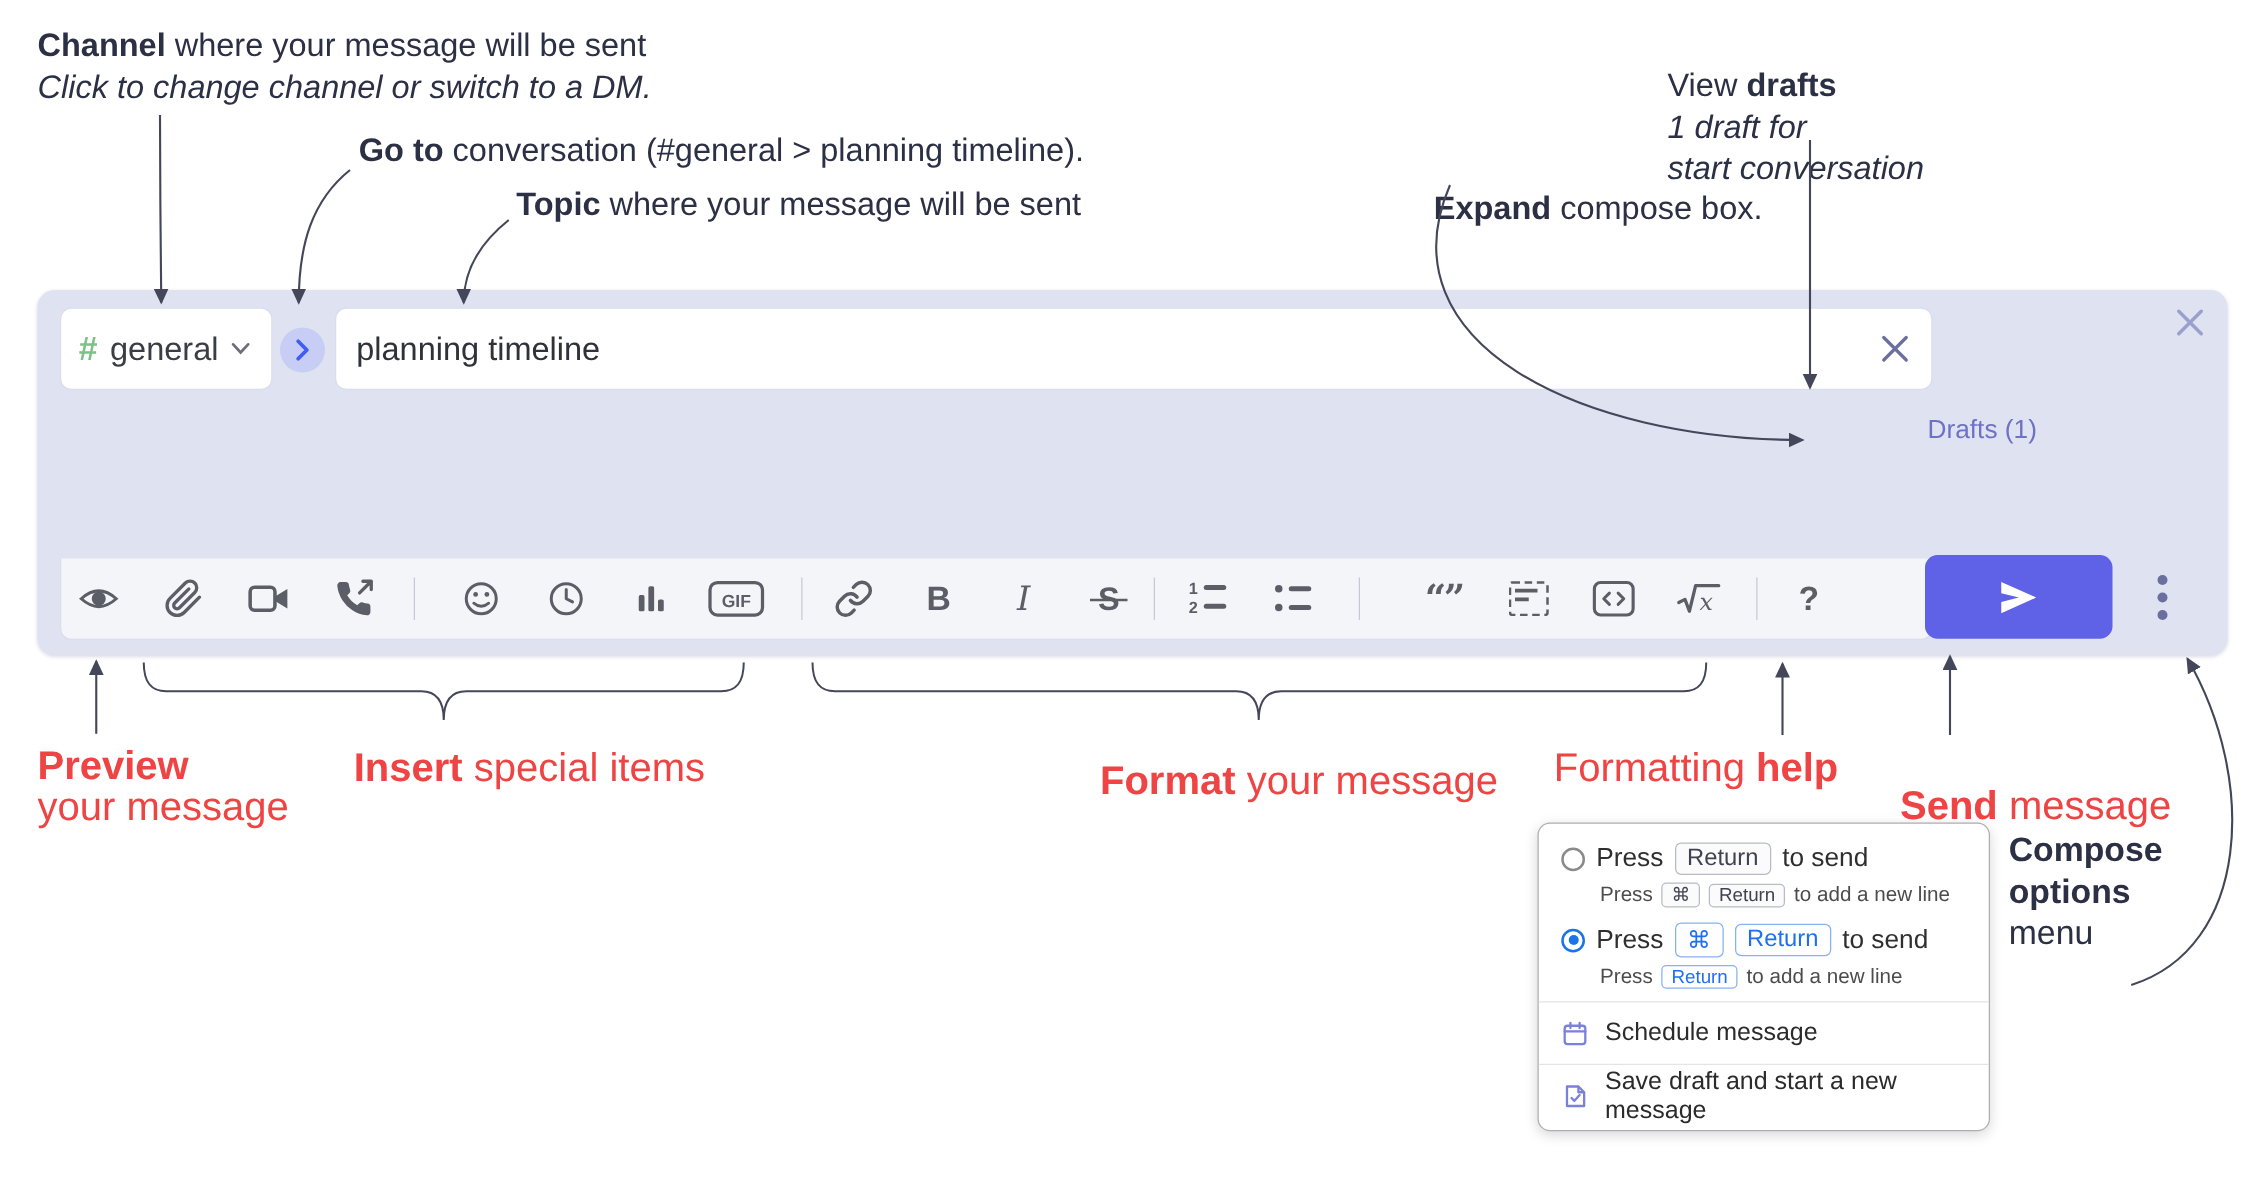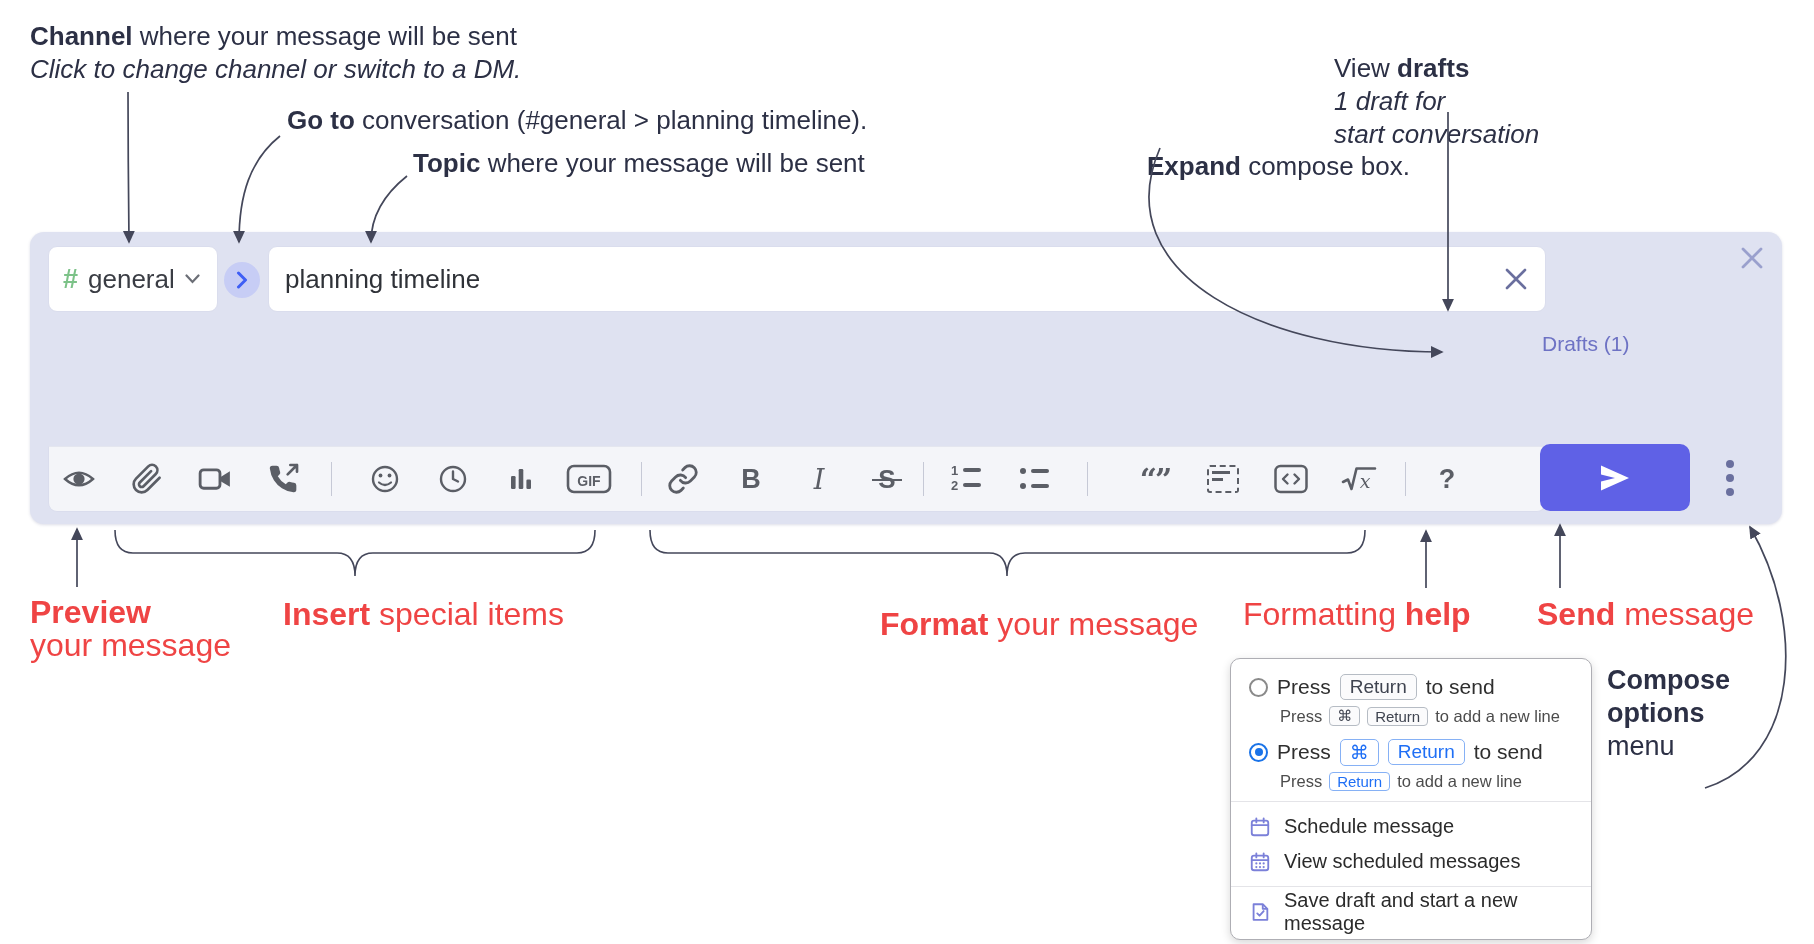--- a/index.html
+++ b/index.html
@@ -264,21 +264,21 @@
   </div>
   <div class="bottom-label" style="left:235px;top:598px;margin-left:48px;">
     <b>Insert</b><span> special items</span>
   </div>
   <div class="bottom-label" style="left:880px;top:608px;">
     <b>Format</b><span> your message</span>
   </div>
   <div class="bottom-label" style="left:1243px;top:598px;">
     <span>Formatting </span><b>help</b>
   </div>
-  <div class="bottom-label" style="left:1520px;top:598px;margin-left:17px;">
+  <div class="bottom-label" style="left:1520px;top:628px;">
     <b>Send</b><span> message</span>
   </div>
   <div class="co-label">
     <div><b>Compose</b></div>
     <div><b>options</b></div>
     <div>menu</div>
   </div>
 
   <div class="menu">
     <div class="menu-row">
@@ -305,35 +305,20 @@
       <span class="kbd sm blue">Return</span>
       <span>to add a new line</span>
     </div>
     <hr>
     <div class="menu-item">
       <svg class="mi-icn" viewBox="0 0 24 24">
         <rect x="3" y="5" width="18" height="16" rx="2.5" fill="none" stroke="#7b80d9" stroke-width="2"></rect>
         <path d="M8 2.5 V7 M16 2.5 V7 M3 10 H21" stroke="#7b80d9" stroke-width="2" fill="none" stroke-linecap="round"></path>
       </svg>
       <span>Schedule message</span>
-    </div>
-    <div class="menu-item">
-      <svg class="mi-icn" viewBox="0 0 24 24">
-        <rect x="3" y="5" width="18" height="16" rx="2.5" fill="none" stroke="#7b80d9" stroke-width="2"></rect>
-        <path d="M8 2.5 V7 M16 2.5 V7 M3 10 H21" stroke="#7b80d9" stroke-width="2" fill="none" stroke-linecap="round"></path>
-        <g fill="#7b80d9">
-            <circle cx="8" cy="13.5" r="1.2"></circle>
-            <circle cx="12" cy="13.5" r="1.2"></circle>
-            <circle cx="16" cy="13.5" r="1.2"></circle>
-        <circle cx="8" cy="17.5" r="1.2"></circle>
-            <circle cx="12" cy="17.5" r="1.2"></circle>
-            <circle cx="16" cy="17.5" r="1.2"></circle>
-          </g>
-      </svg>
-      <span>View scheduled messages</span>
     </div>
     <hr>
     <div class="menu-item">
       <svg class="mi-icn" viewBox="0 0 24 24">
         <path d="M5 3.5 H15 L20 8.5 V20.5 H5 Z" fill="none" stroke="#7b80d9" stroke-width="2" stroke-linejoin="round"></path>
         <path d="M15 3.5 V8.5 H20" fill="none" stroke="#7b80d9" stroke-width="2" stroke-linejoin="round"></path>
         <path d="M9 13.5 L11.5 16 L16 11" fill="none" stroke="#7b80d9" stroke-width="2" stroke-linecap="round" stroke-linejoin="round"></path>
       </svg>
       <span>Save draft and start a new message</span>
     </div>

